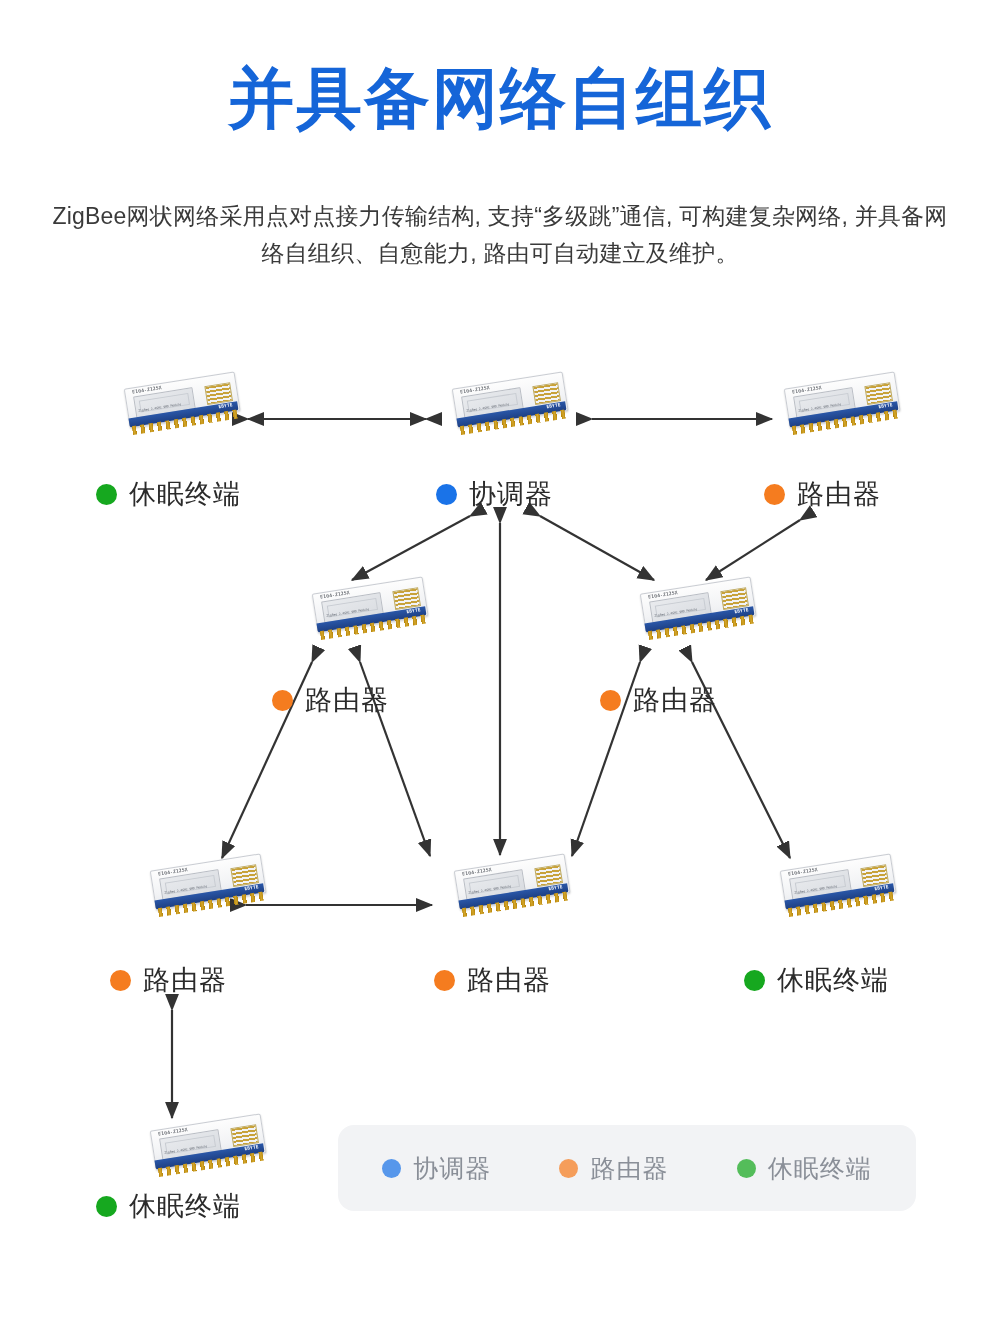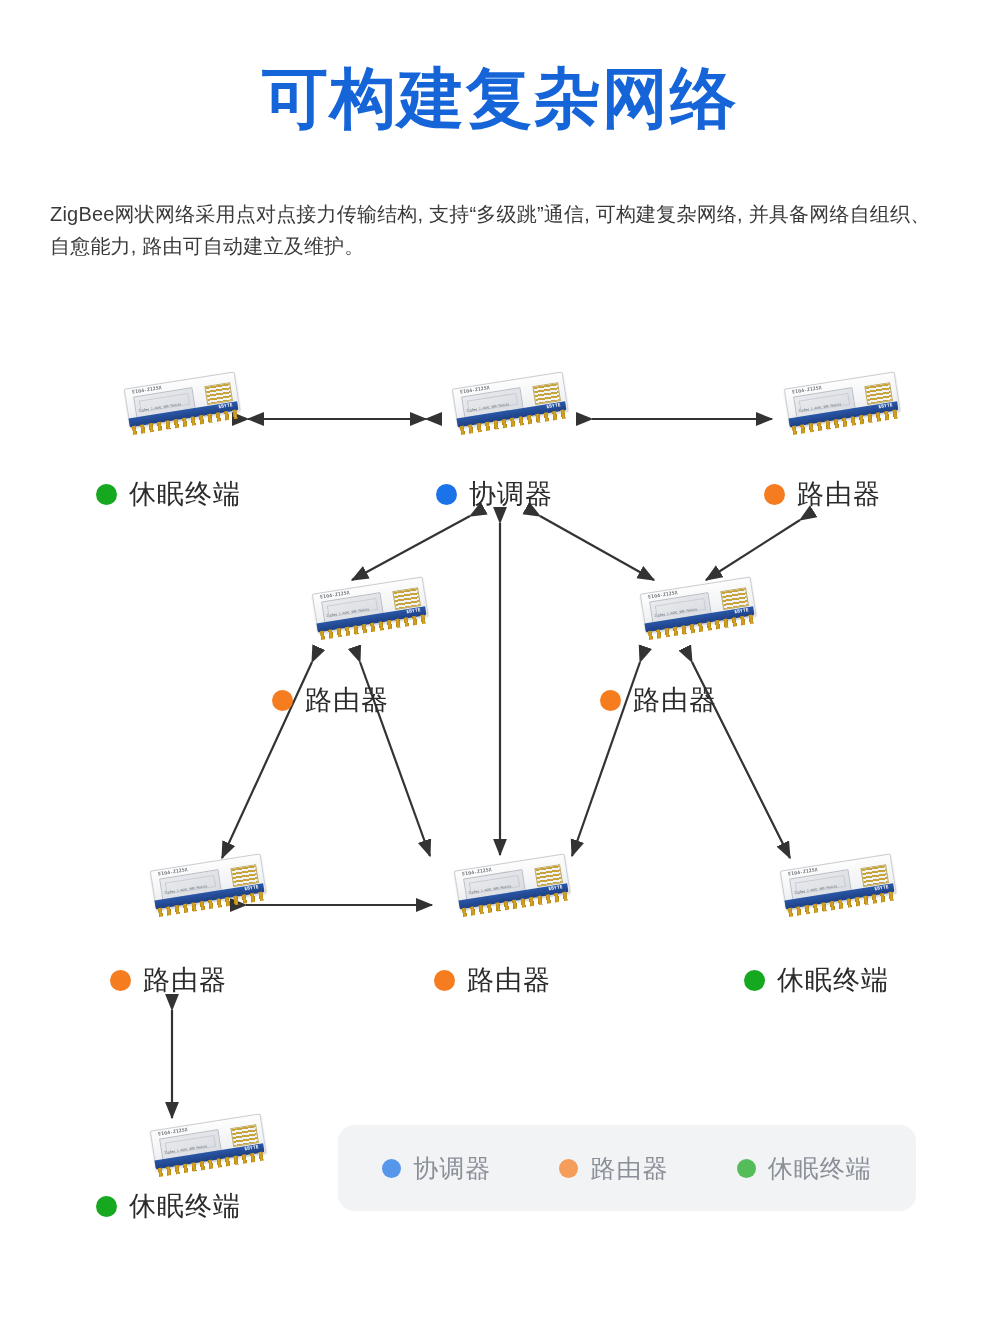--- a/index.html
+++ b/index.html
@@ -27,22 +27,22 @@
     line-height: 1.1;
     font-weight: 700;
     letter-spacing: 2px;
     color: #1565d8;
   }
   .intro {
     position: absolute;
     top: 198px;
     left: 50px;
     width: 900px;
-    text-align: left;
-    font-size: 20px;
+    text-align: center;
+    font-size: 23px;
     line-height: 1.62;
     color: #3a3a3a;
     letter-spacing: 0.2px;
   }
 
   
   .diagram {
     position: absolute;
     top: 0;
     left: 0;
@@ -209,21 +209,21 @@
   }
   .legend-item .txt {
     font-size: 25px;
     color: #8a8f98;
     letter-spacing: 1px;
   }
 </style>
 </head>
 <body>
 
-<div class="page-title">可构建复杂网络</div>
+<div class="page-title">并具备网络自组织</div>
 <div class="intro">ZigBee网状网络采用点对点接力传输结构, 支持“多级跳”通信, 可构建复杂网络, 并具备网络自组织、自愈能力, 路由可自动建立及维护。</div>
 
 <div class="diagram">
 
   <svg viewBox="0 0 1000 1330">
     <defs>
       <marker id="ah" markerWidth="9" markerHeight="9" refX="7.4" refY="3.2" orient="auto" markerUnits="strokeWidth">
         <path d="M0,0 L8,3.2 L0,6.4 z" fill="#333333"></path>
       </marker>
       <marker id="ah2" markerWidth="9" markerHeight="9" refX="7.4" refY="3.2" orient="auto" markerUnits="strokeWidth">

